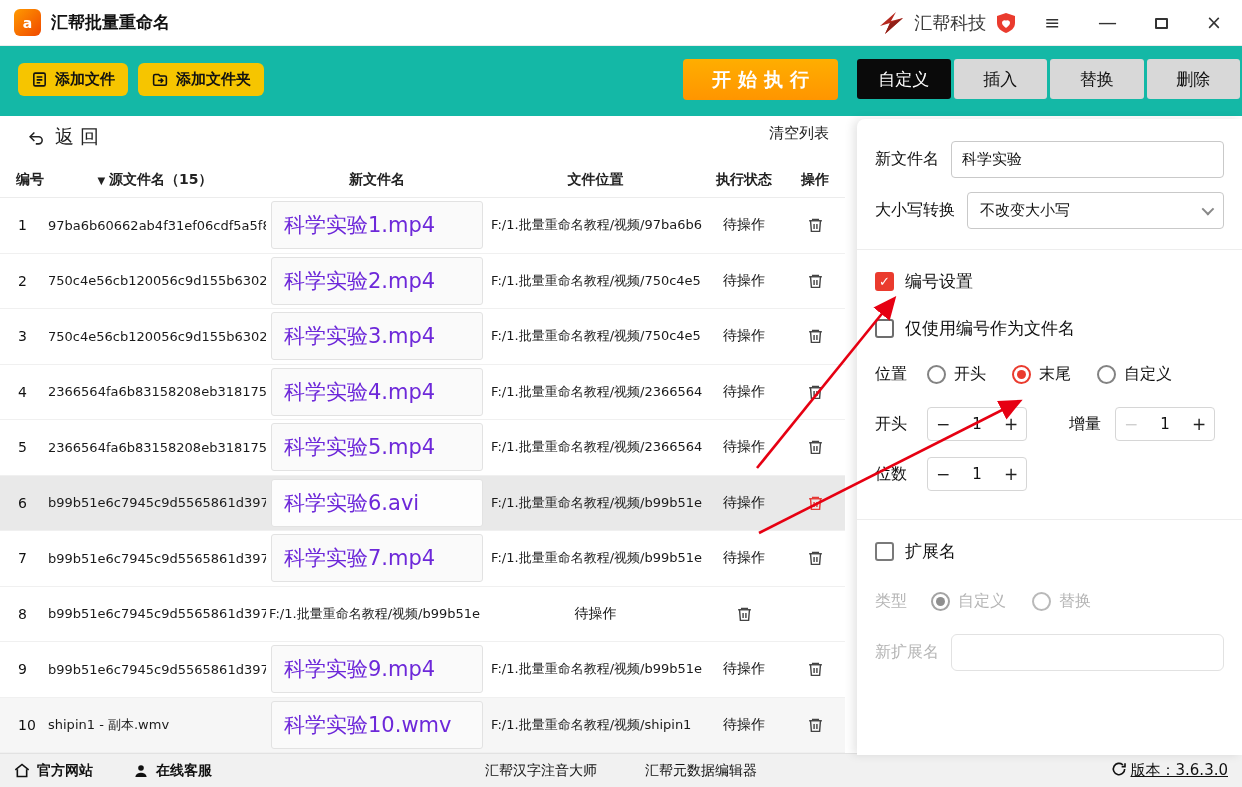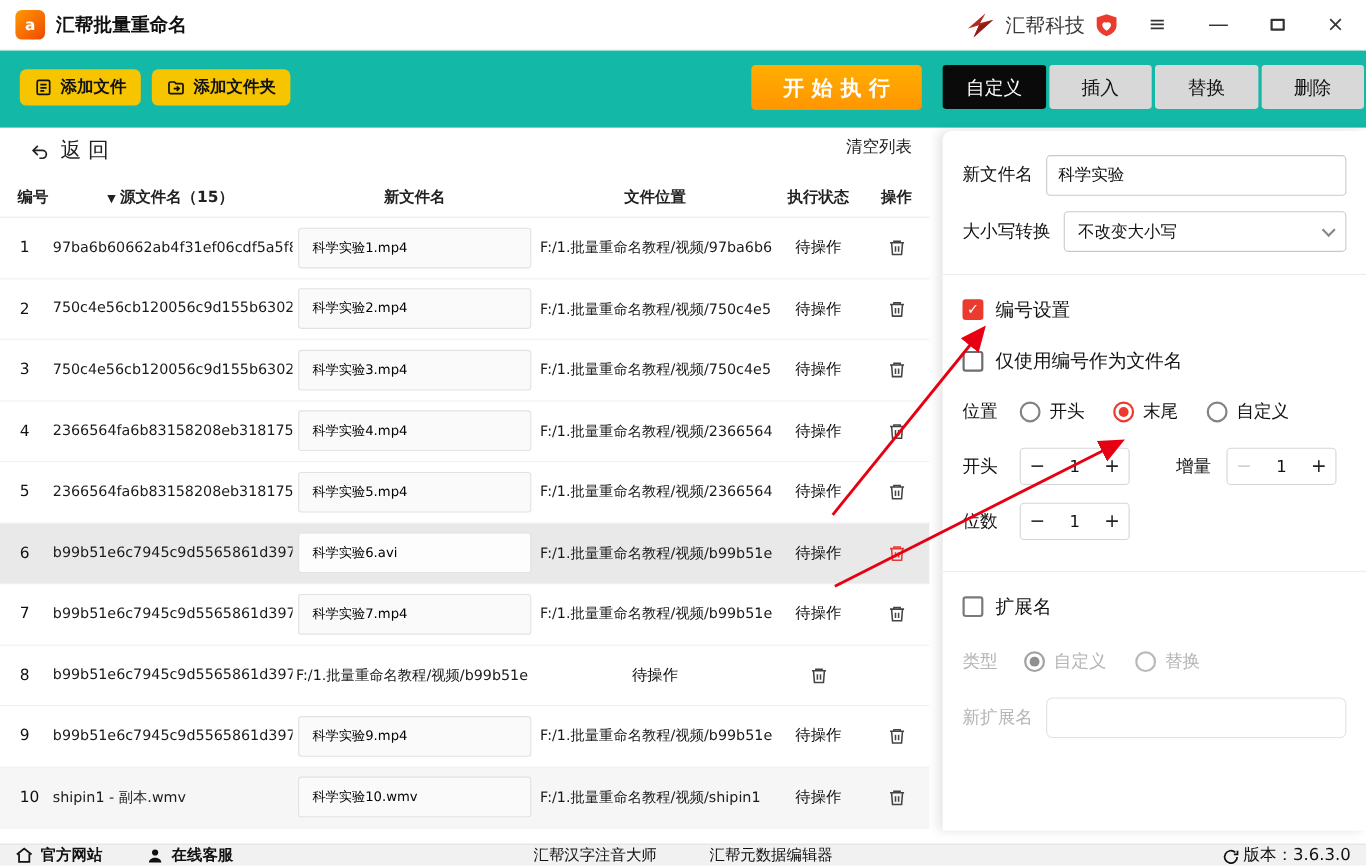--- a/index.html
+++ b/index.html
@@ -56,21 +56,21 @@
   .thead .c-new, .thead .c-loc, .thead .c-status, .thead .c-act { text-align:center; }
   .sort-ico { font-size:10px; margin-right:4px; color:#222; }
 
   .tbody { position:absolute; top:198px; left:0; width:845px; height:557px; overflow:hidden; }
   .trow { height:55.5px; border-bottom:1px solid #f0f0f0; }
   .trow.selected { background:#e9e9e9; }
   .trow.shaded { background:#f6f6f6; }
   .cell-no { padding-left:18px; font-size:14px; }
   .cell-src { font-size:13px; white-space:nowrap; overflow:hidden; padding-left:4px; color:#1a1a1a; }
   .newname-box { margin:0 5px; background:#fafafa; border:1px solid #e2e2e2; border-radius:3px;
-    padding:9px 12px; font-size:12px; white-space:nowrap; overflow:hidden; color:#000000; cursor:text; }
+    padding:9px 12px; font-size:21px; white-space:nowrap; overflow:hidden; color:#6d28d9; cursor:text; }
   .trow.selected .newname-box { background:#fdfdfd; }
   .cell-loc { font-size:13px; white-space:nowrap; overflow:hidden; padding-left:3px; color:#1a1a1a; }
   .cell-status { text-align:center; font-size:14px; }
   .cell-act { display:flex; justify-content:center; }
   .trash-btn { width:20px; height:20px; color:#444; cursor:pointer; display:flex; align-items:center; justify-content:center; }
   .trash-btn.red { color:#e53935; }
 
   
   .panel { position:absolute; left:857px; top:119px; right:0; bottom:32px; background:#fff;
     border-radius:8px 0 0 0; box-shadow:-4px 0 10px rgba(0,0,0,0.10); padding:22px 18px; z-index:2; }
@@ -109,27 +109,27 @@
   .srow { display:flex; align-items:center; margin-bottom:16px; }
   .srow .slabel { width:42px; font-size:16px; }
   .srow .stepper { margin-left:10px; }
   .srow .slabel2 { margin-left:42px; font-size:16px; }
   .srow .stepper.second { margin-left:14px; }
 
   .disabled-text { color:#b5b5b5 !important; }
   .pinput.dim { border-color:#e2e2e2; border-radius:6px; }
 
   
-  .statusbar { position:absolute; left:0; right:0; bottom:0; height:20px; background:#f1f1f1;
+  .statusbar { position:absolute; left:0; right:0; bottom:0; height:34px; background:#f1f1f1;
     border-top:1px solid #e2e2e2; display:flex; align-items:center; padding:0 14px; font-size:14px; }
   .sb-item { display:flex; align-items:center; gap:7px; font-weight:bold; cursor:pointer; color:#111; }
   .sb-item + .sb-item { margin-left:40px; }
   .sb-center { position:absolute; left:50%; transform:translateX(-50%); display:flex; gap:48px; }
   .sb-link { cursor:pointer; color:#111; }
-  .sb-right { margin-left:auto; display:flex; align-items:flex-end; gap:4px; font-size:15px; }
+  .sb-right { margin-left:auto; display:flex; align-items:flex-start; gap:4px; font-size:15px;text-decoration:underline; }
 
   
   .annotations { position:absolute; inset:0; z-index:10; pointer-events:none; }
 
   svg.ico { display:block; }
 </style>
 </head>
 <body>
 
 <div class="titlebar">

